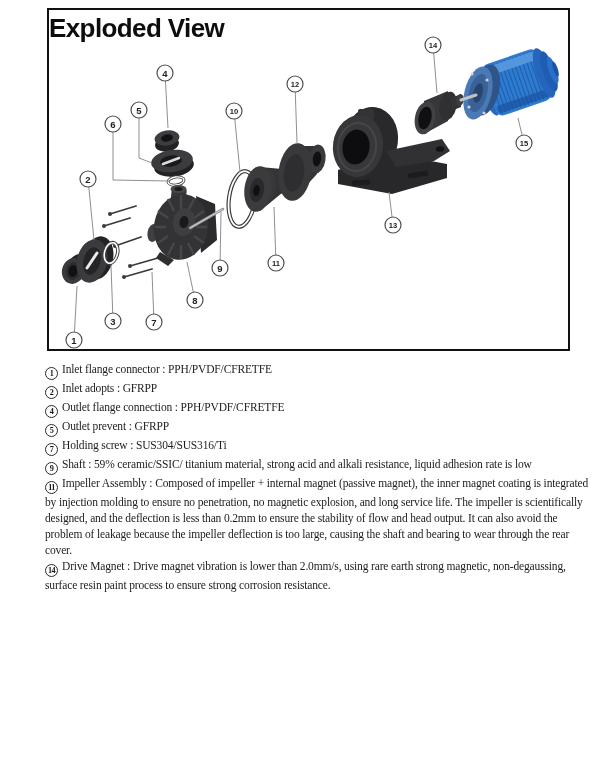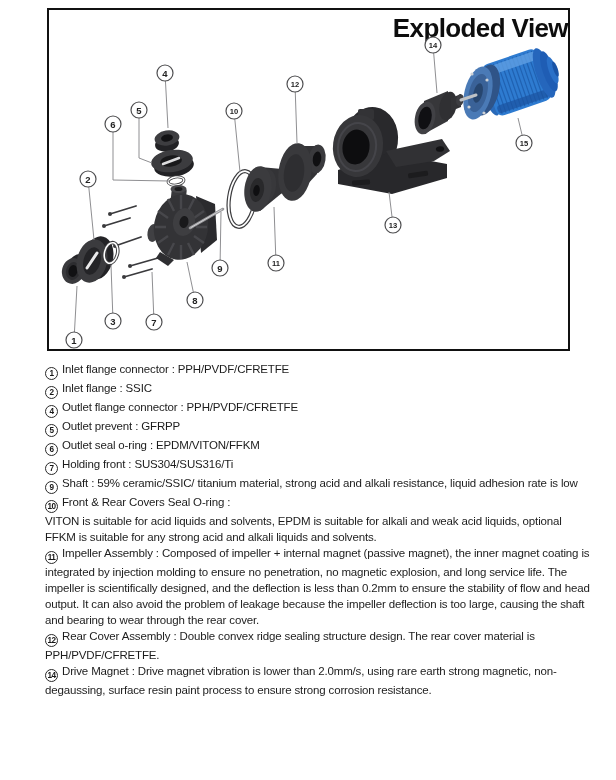--- a/index.html
+++ b/index.html
@@ -5,29 +5,29 @@
   html,body{margin:0;padding:0;}
   body{
     width:616px;height:780px;position:relative;background:#ffffff;
     font-family:"Liberation Sans",sans-serif;overflow:hidden;color:#1f1f1f;
   }
   .frame{
     position:absolute;left:47px;top:8px;width:519px;height:339px;
     border:2px solid #111;background:#fff;box-sizing:content-box;
   }
   .title{
-    position:absolute;top:3px;left:0;right:0;text-align:right;
+    position:absolute;top:3px;left:0;right:12px;text-align:left;
     font-size:26px;font-weight:bold;letter-spacing:-0.6px;color:#0d0d0d;
   }
   svg.diagram{position:absolute;left:0;top:0;z-index:2;}
   .parts{
     position:absolute;left:45px;top:361px;width:546px;
     font-size:11.5px;line-height:16px;letter-spacing:-0.15px;color:#1c1c1c;z-index:3;
   }
-  .pitem{white-space:normal;}
+  .pitem{white-space:normal;font-family:Liberation Serif, serif;}
   .ptext{white-space:pre-wrap;}
   .badge{
     display:inline-flex;align-items:center;justify-content:center;
     width:13px;height:13px;box-sizing:border-box;border:1.2px solid #2a2a2a;border-radius:50%;
     font-size:8.2px;font-weight:700;color:#161616;margin-right:4px;vertical-align:-2.5px;
     letter-spacing:-0.6px;flex:none;
   }
 </style>
 </head>
 <body>
@@ -247,24 +247,20 @@
       </g>
       <g>
         <circle cx="524" cy="143" r="8" fill="#ffffff" stroke="#4e4e50" stroke-width="1.2"></circle>
         <text x="524" y="143.5" text-anchor="middle" dominant-baseline="central" font-size="7.6" font-weight="600" fill="#222">15</text>
       </g>
     </g>
 </svg>
 
 <div class="parts" id="parts-list">
     <div class="pitem"><span class="badge">1</span><span class="ptext">Inlet flange connector : PPH/PVDF/CFRETFE</span></div>
-    <div class="pitem"><span class="badge">2</span><span class="ptext">Inlet flange : SSIC</span></div>
-    <div class="pitem"><span class="badge">4</span><span class="ptext">Outlet flange connector : PPH/PVDF/CFRETFE</span></div>
+    <div class="pitem"><span class="badge">2</span><span class="ptext">Inlet adopts : GFRPP</span></div>
+    <div class="pitem"><span class="badge">4</span><span class="ptext">Outlet flange connection : PPH/PVDF/CFRETFE</span></div>
     <div class="pitem"><span class="badge">5</span><span class="ptext">Outlet prevent : GFRPP</span></div>
-    <div class="pitem"><span class="badge">6</span><span class="ptext">Outlet seal o-ring : EPDM/VITON/FFKM</span></div>
-    <div class="pitem"><span class="badge">7</span><span class="ptext">Holding front : SUS304/SUS316/Ti</span></div>
+    <div class="pitem"><span class="badge">7</span><span class="ptext">Holding screw : SUS304/SUS316/Ti</span></div>
     <div class="pitem"><span class="badge">9</span><span class="ptext">Shaft : 59% ceramic/SSIC/ titanium material, strong acid and alkali resistance, liquid adhesion rate is low</span></div>
-    <div class="pitem"><span class="badge">10</span><span class="ptext">Front &amp; Rear Covers Seal O-ring :
-VITON is suitable for acid liquids and solvents, EPDM is suitable for alkali and weak acid liquids, optional FFKM is suitable for any strong acid and alkali liquids and solvents.</span></div>
     <div class="pitem"><span class="badge">11</span><span class="ptext">Impeller Assembly : Composed of impeller + internal magnet (passive magnet), the inner magnet coating is integrated by injection molding to ensure no penetration, no magnetic explosion, and long service life. The impeller is scientifically designed, and the deflection is less than 0.2mm to ensure the stability of flow and head output. It can also avoid the problem of leakage because the impeller deflection is too large, causing the shaft and bearing to wear through the rear cover.</span></div>
-    <div class="pitem"><span class="badge">12</span><span class="ptext">Rear Cover Assembly : Double convex ridge sealing structure design. The rear cover material is PPH/PVDF/CFRETFE.</span></div>
     <div class="pitem"><span class="badge">14</span><span class="ptext">Drive Magnet : Drive magnet vibration is lower than 2.0mm/s, using rare earth strong magnetic, non-degaussing, surface resin paint process to ensure strong corrosion resistance.</span></div>
   </div>
 
 </body></html>

